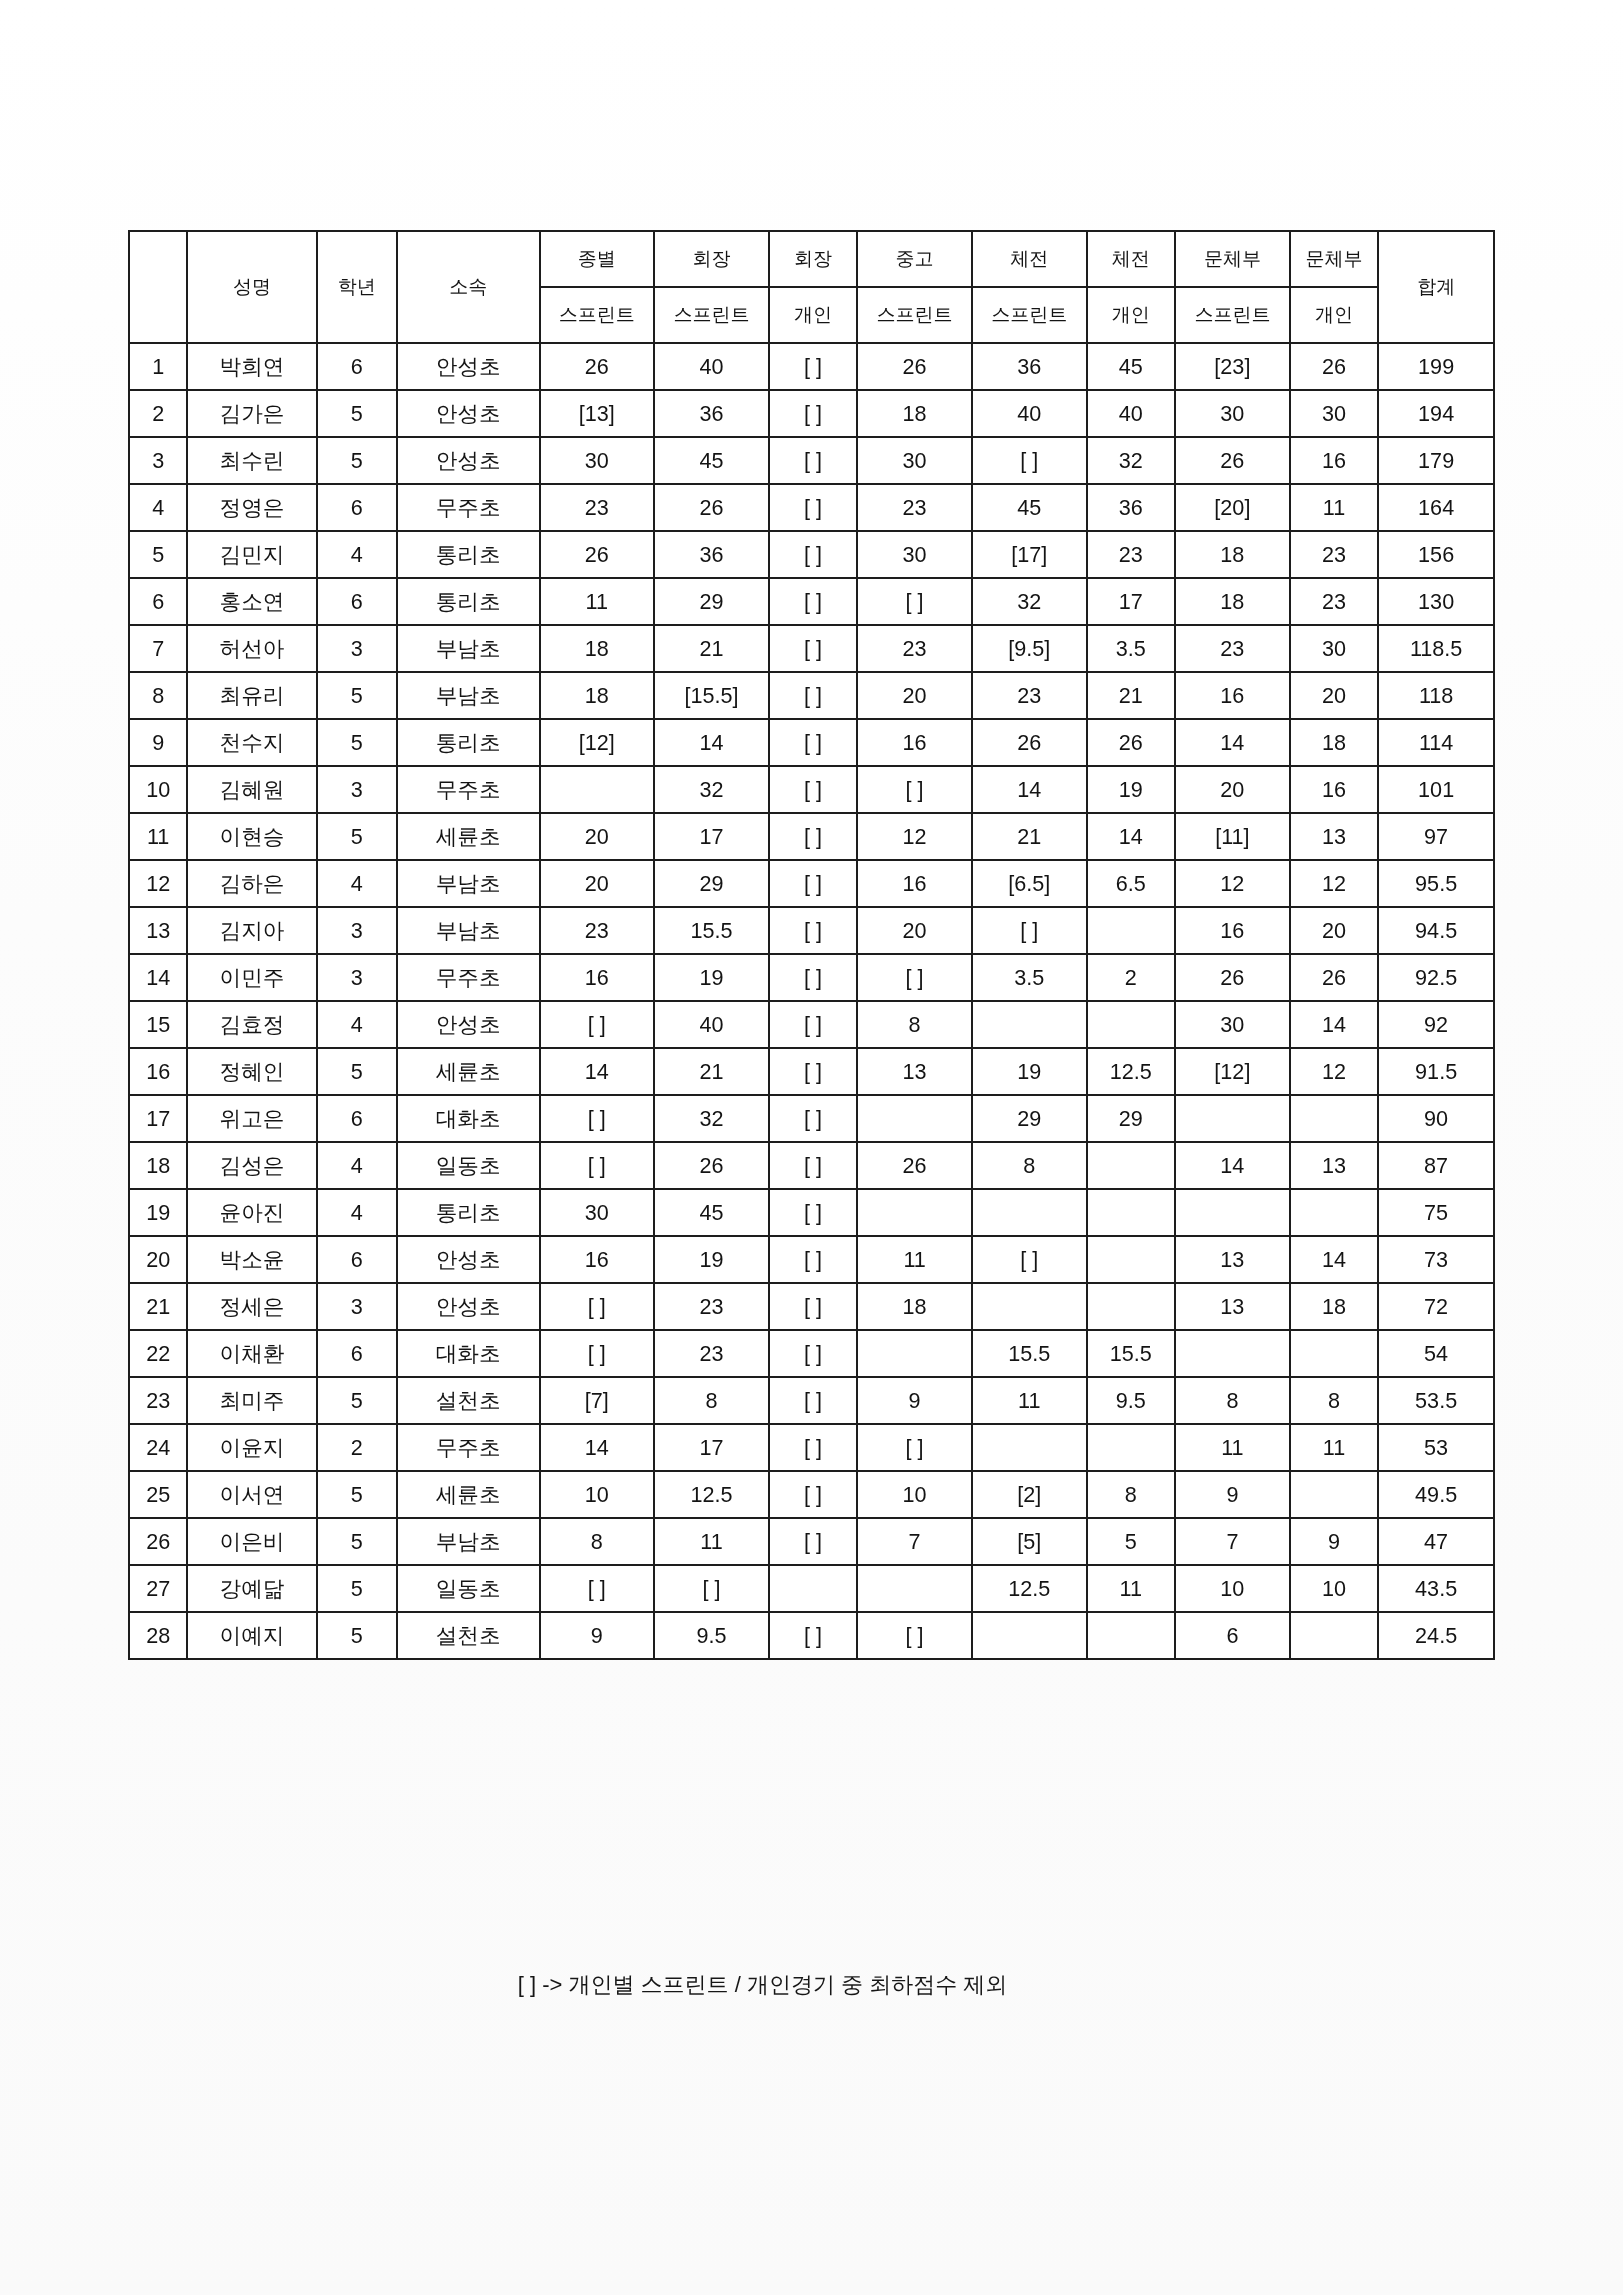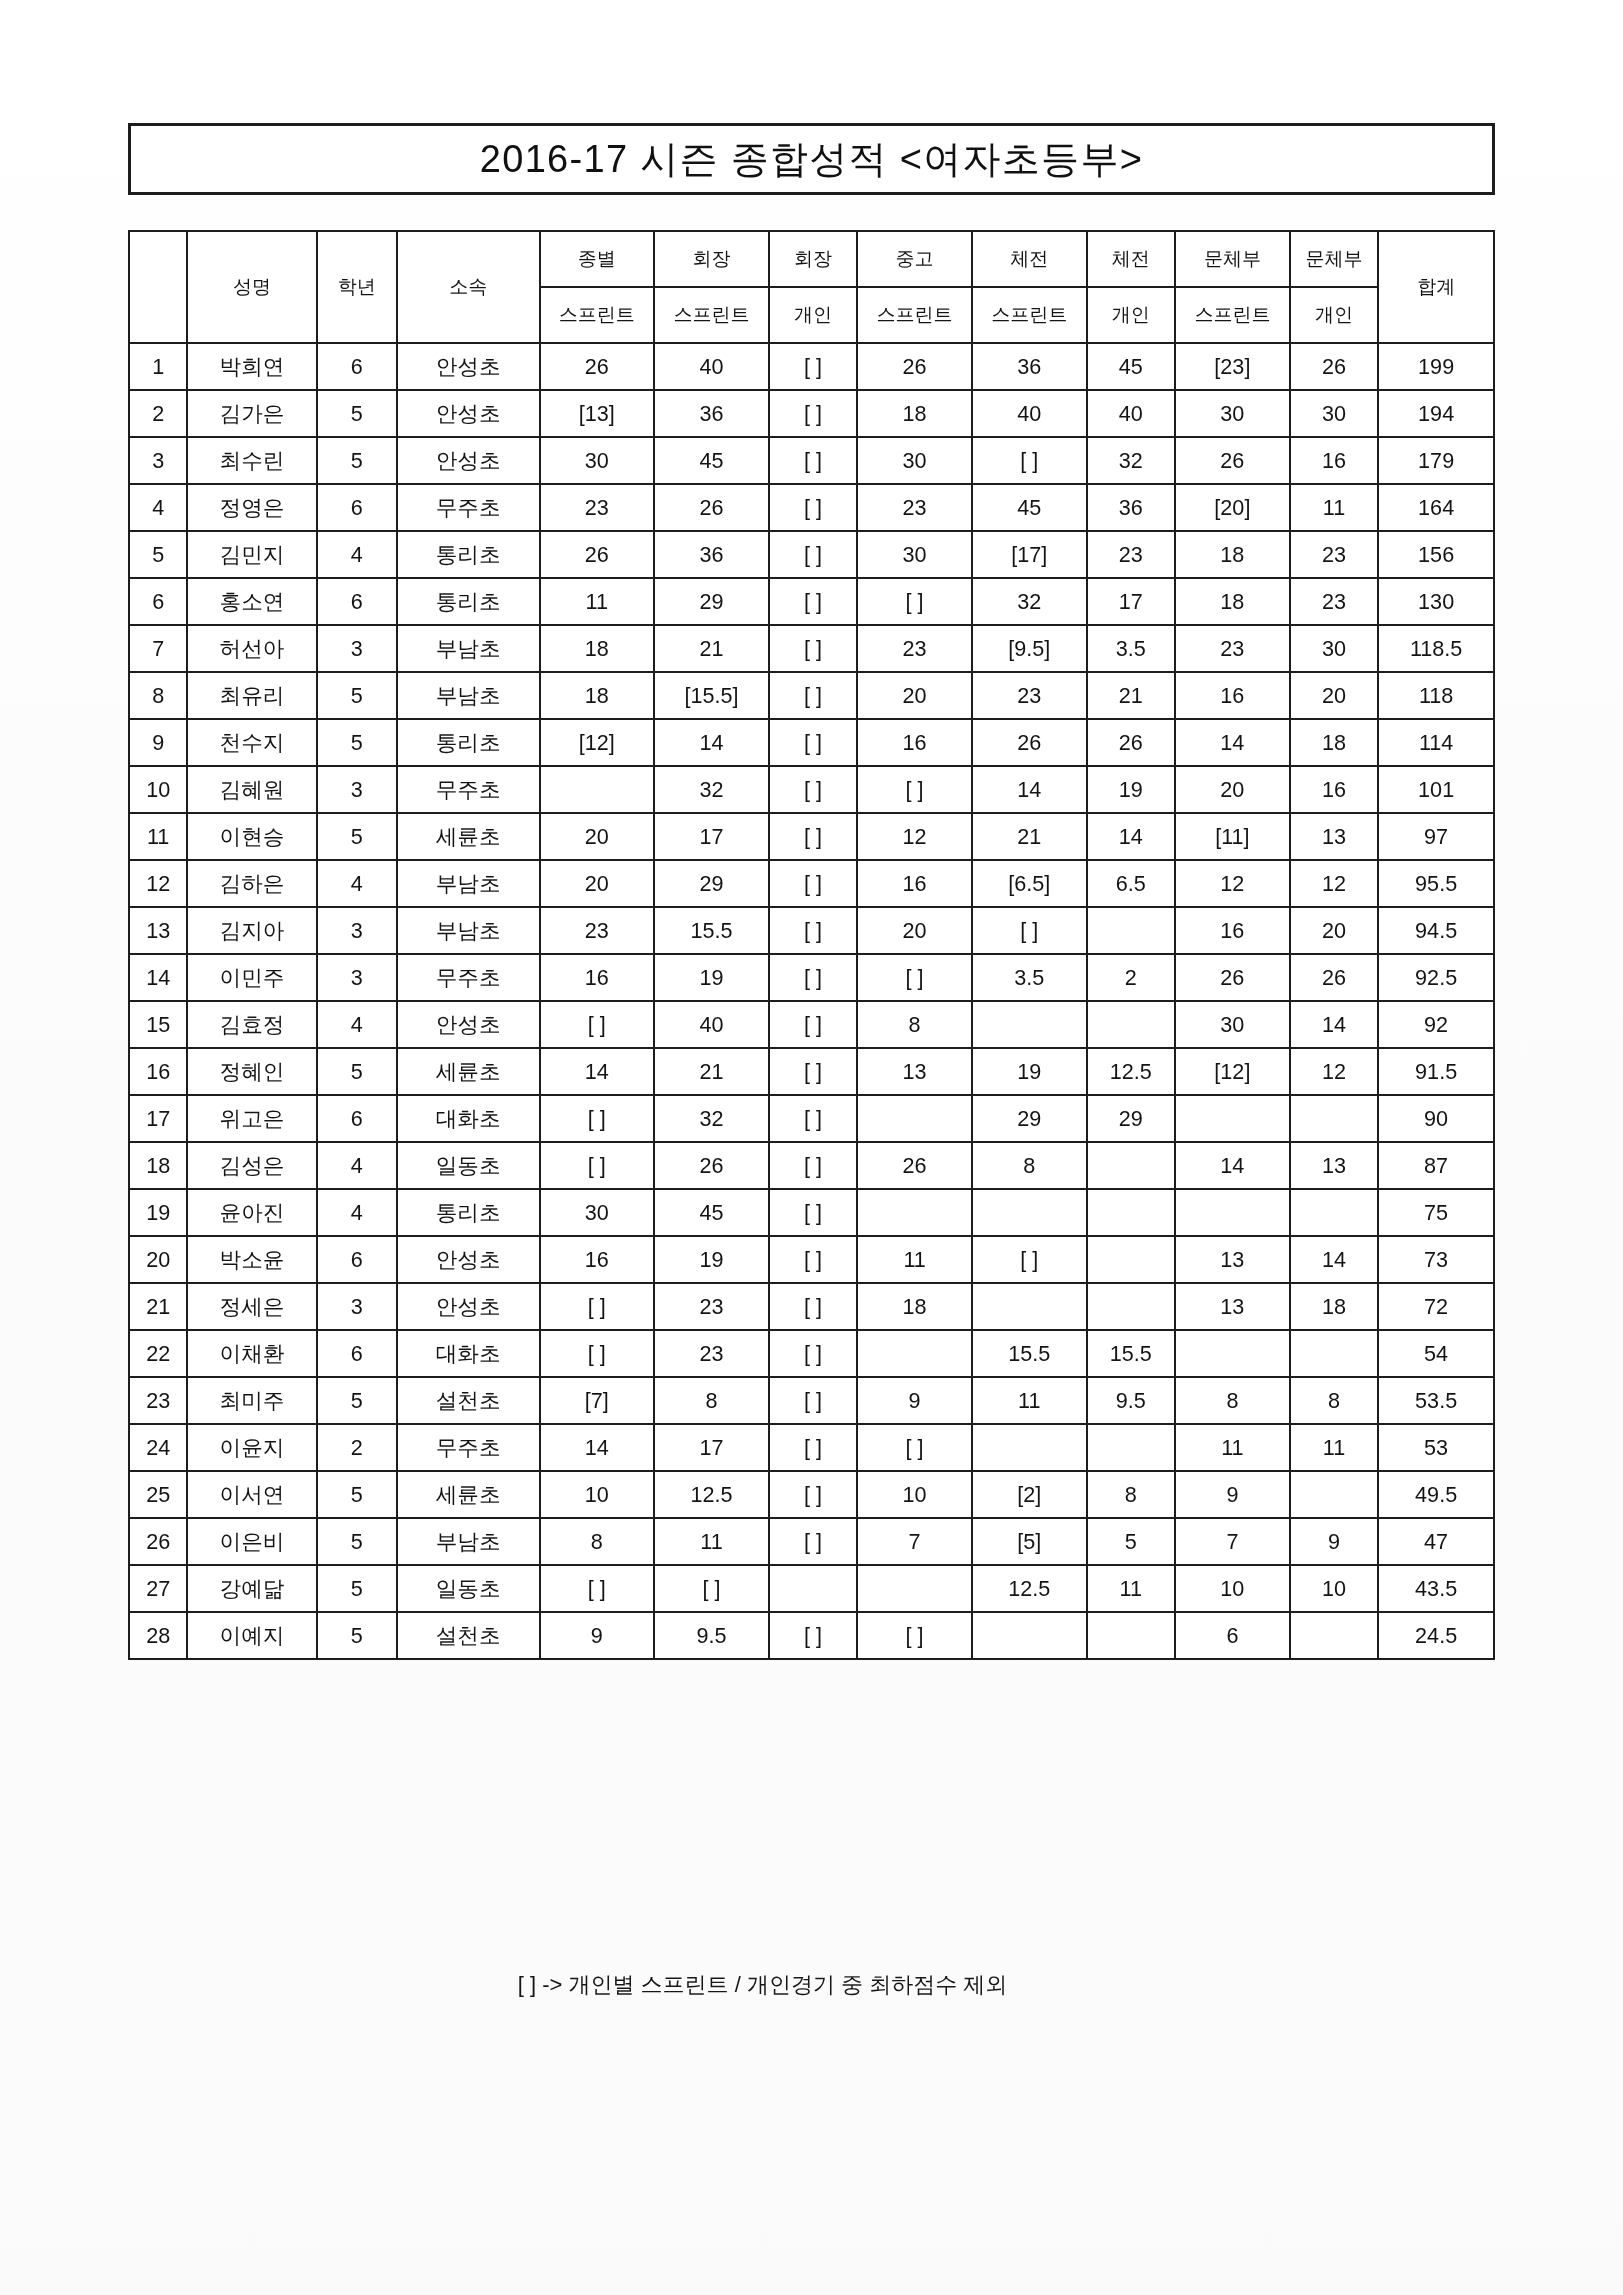--- a/index.html
+++ b/index.html
@@ -97,23 +97,20 @@
     font-size: 22px;
     color: #161616;
   }
 </style>
 </head>
 <body>
 
 <div class="page">
   <div class="paper-tint"></div>
 
-  <div class="title-box">
-    <div class="title-text">2016-17 시즌 종합성적 &lt;여자초등부&gt;</div>
-  </div>
 
   <table class="grid">
     <colgroup>
       <col class="rank-col">
       <col class="name-col">
       <col class="grade-col">
       <col class="school-col">
       <col class="ev-col">
       <col class="ev-col">
       <col class="small-col">

